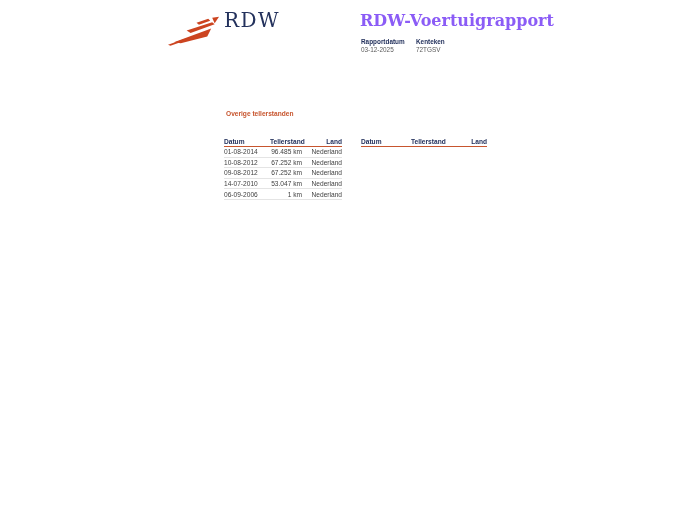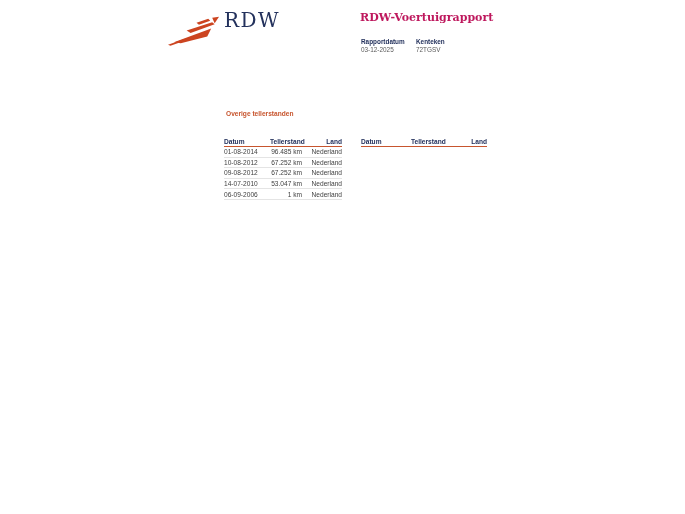--- a/index.html
+++ b/index.html
@@ -15,22 +15,22 @@
   .brand-logo{position:absolute;left:168px;top:16px;width:54px;height:32px;}
   .brand-text{
     position:absolute;left:224px;top:8px;
     font-family:"DejaVu Serif", serif;
     font-size:20px;font-weight:500;letter-spacing:1.5px;
     color:#23315c;
   }
   .doc-title{
     position:absolute;left:360px;top:11px;
     font-family:"DejaVu Serif", serif;
-    font-size:11px;font-weight:bold;
-    color:#be185d;
+    font-size:16px;font-weight:bold;
+    color:#8b5cf6;
   }
   .meta-label{
     position:absolute;top:38px;
     font-size:6.4px;font-weight:bold;color:#23315c;
   }
   .meta-value{
     position:absolute;top:46px;
     font-size:6.4px;color:#5a5a5a;
   }
   .m-col1{left:361px;}

